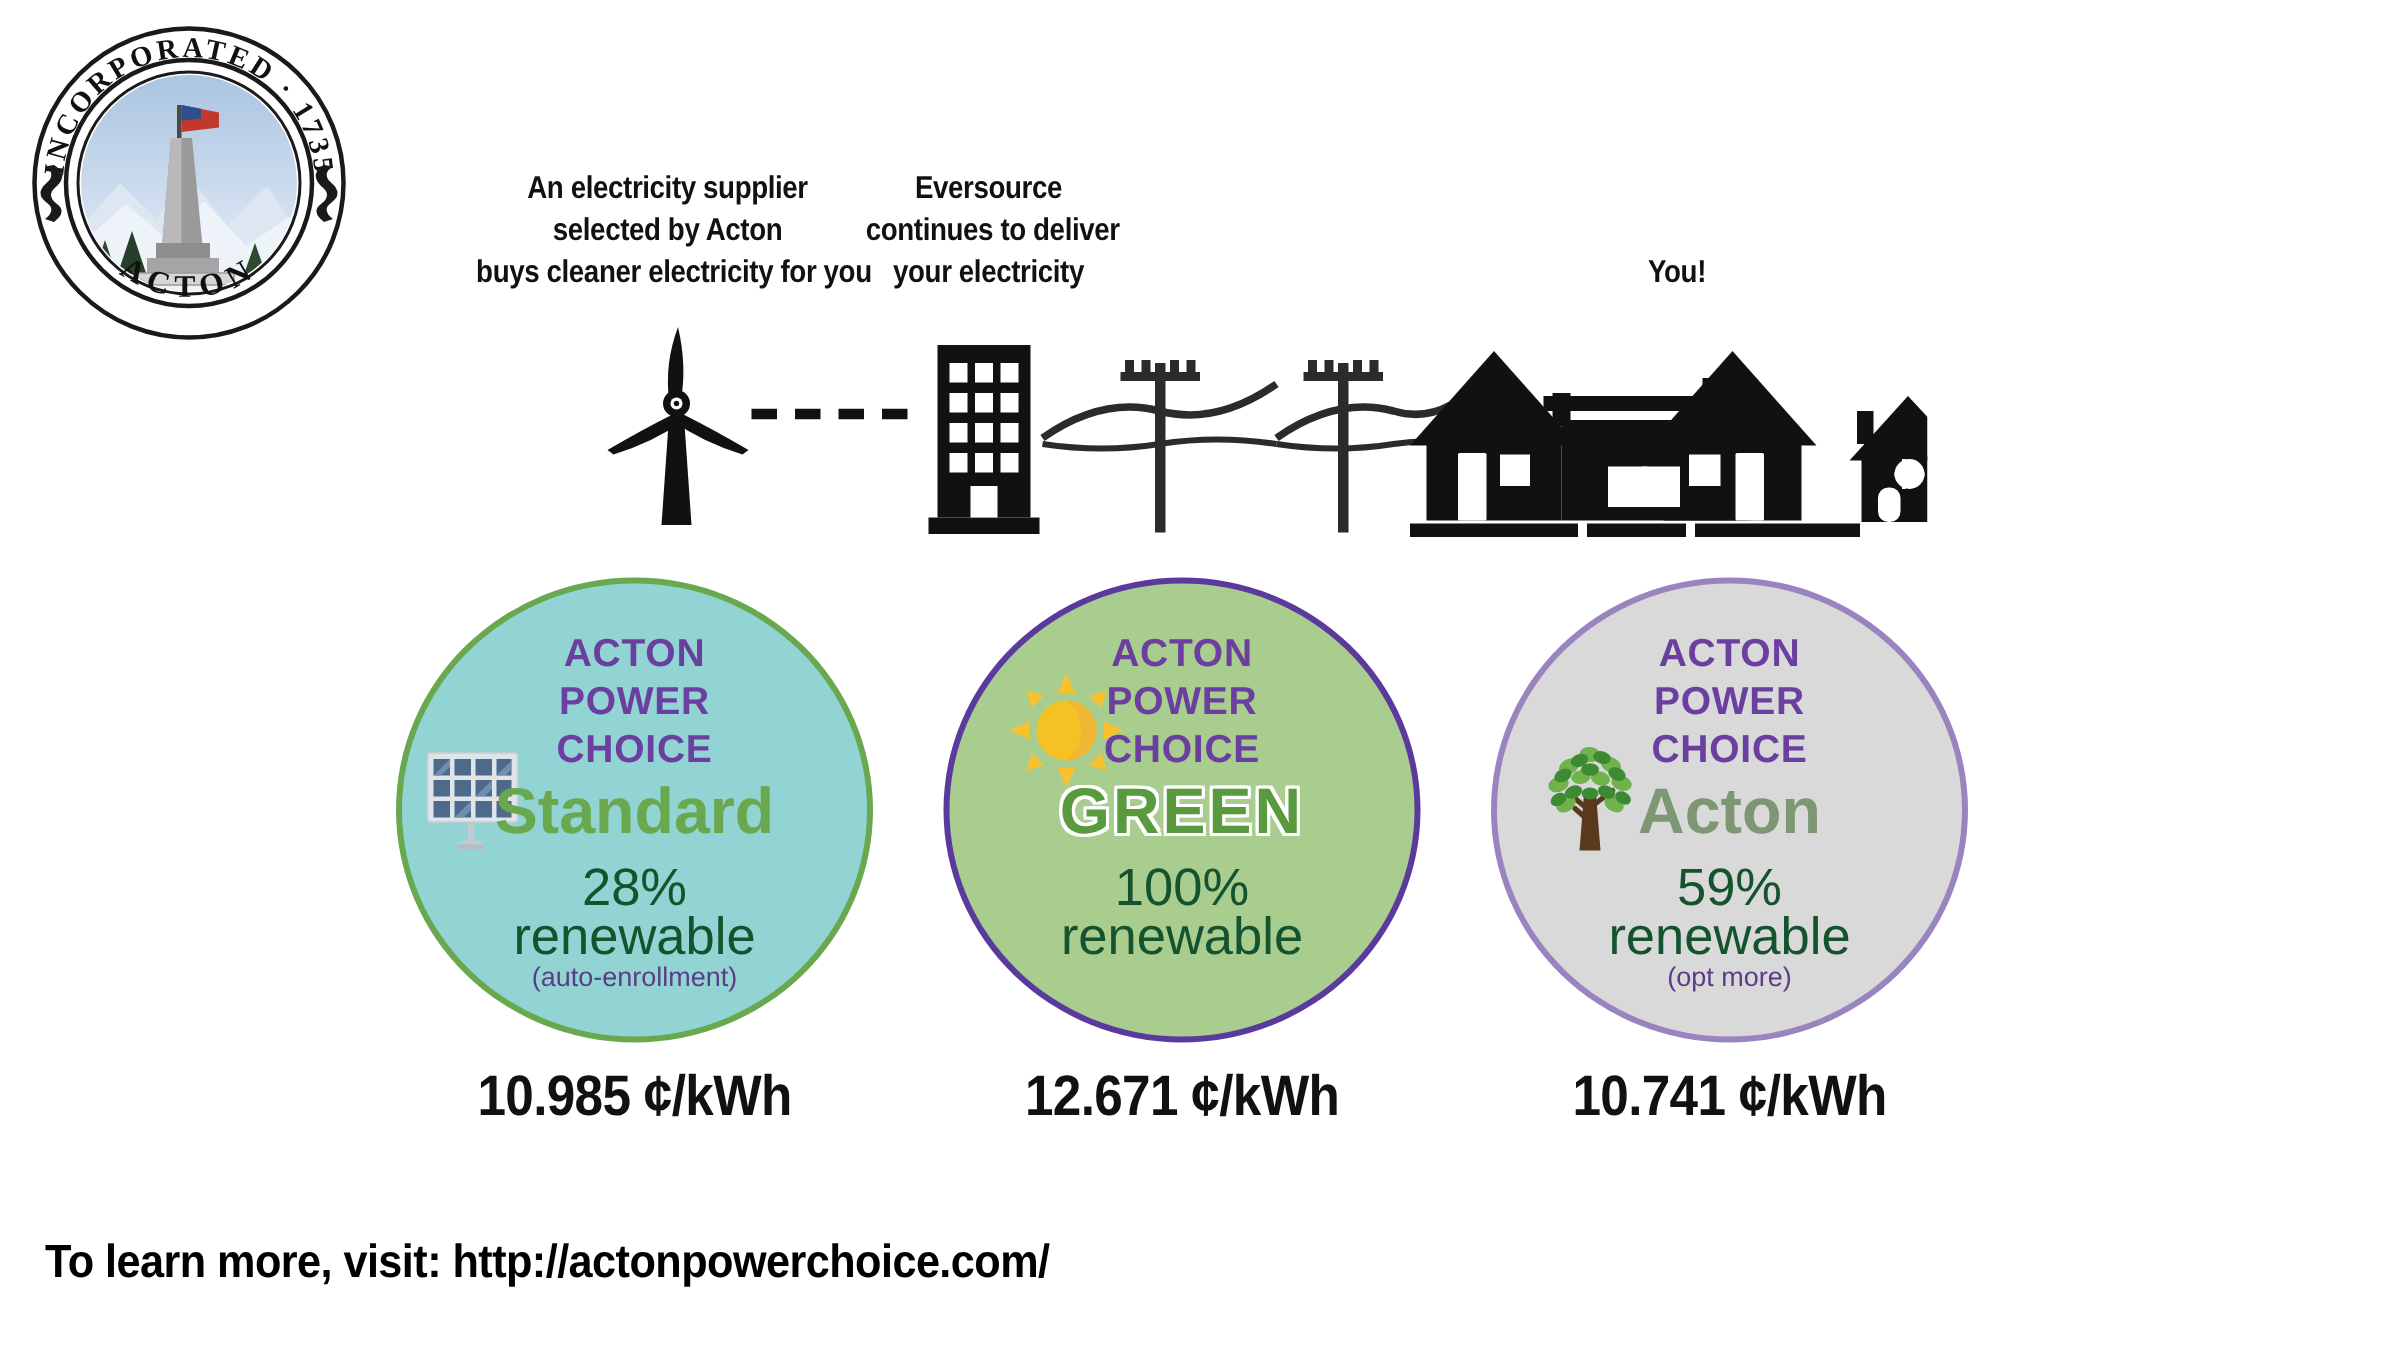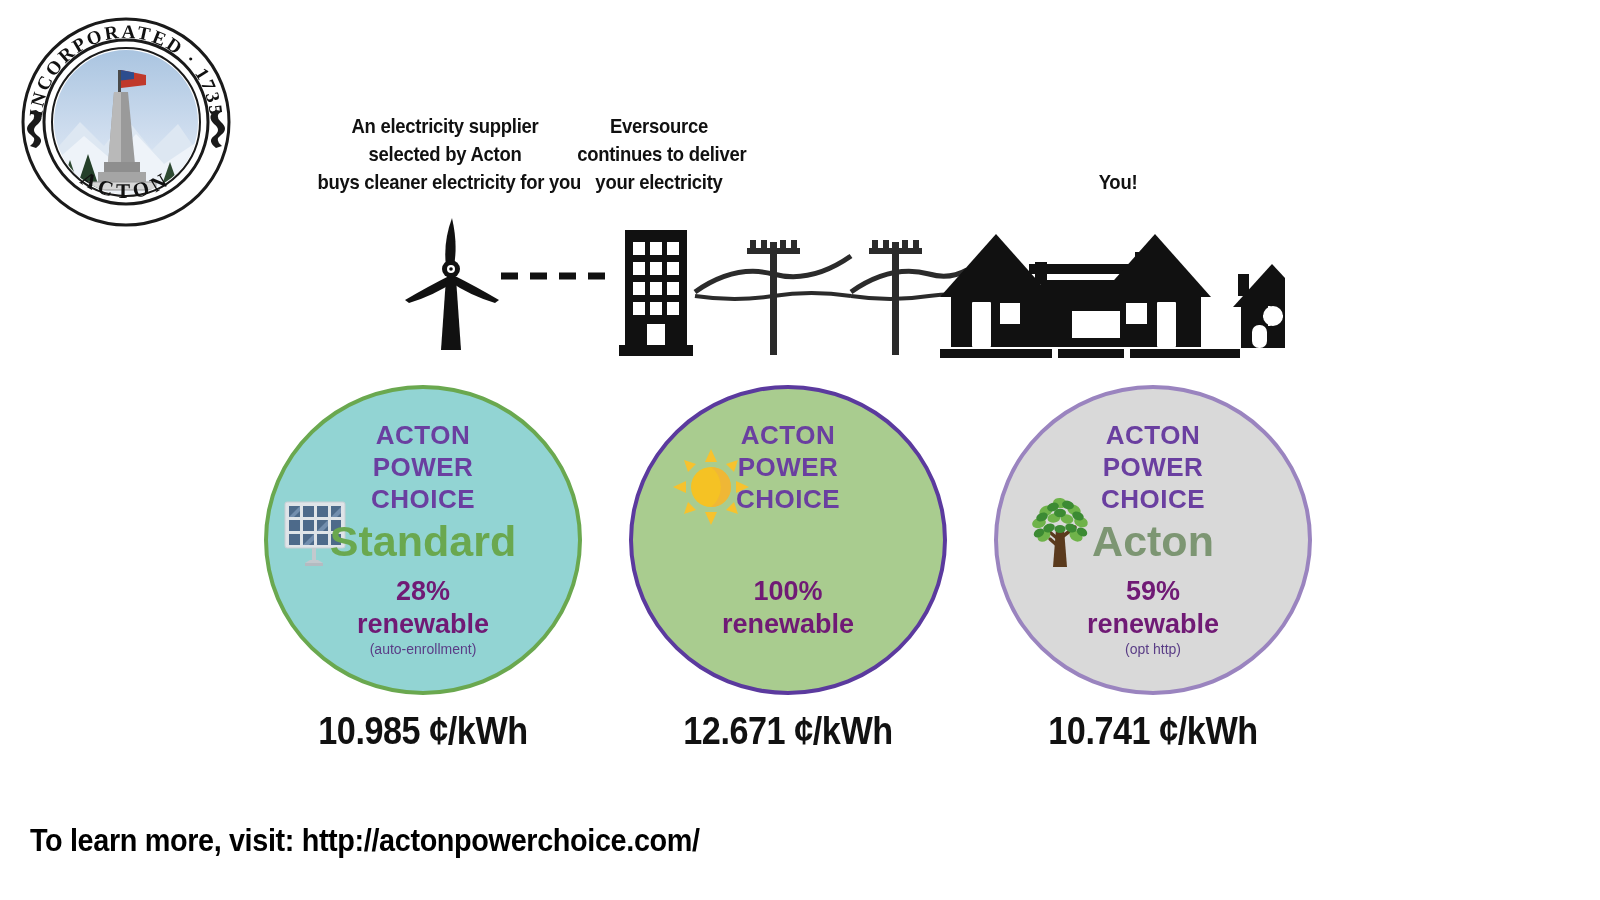--- a/index.html
+++ b/index.html
@@ -107,33 +107,33 @@
     text-shadow:
        2px 0 0 #fff, -2px 0 0 #fff, 0 2px 0 #fff, 0 -2px 0 #fff,
        2px 2px 0 #fff, -2px 2px 0 #fff, 2px -2px 0 #fff, -2px -2px 0 #fff;
   }
   .tier-basic { color: #7d9673; }
 
   .renewable-block {
     position: absolute;
     left: 0; right: 0;
     top: 186px;
-    font-weight: bold;
-    font-size: 27px;
+    font-weight: normal;
+    font-size: 35px;
     line-height: 33px;
-    color: #701a75;
+    color: #14532d;
     z-index: 3;
   }
   .renewable-block .r-line { display: block; }
 
   .enroll-note {
     position: absolute;
     left: 0; right: 0;
     top: 252px;
-    font-size: 14px;
+    font-size: 18px;
     color: #5a3d86;
     z-index: 3;
   }
 
   .option-icon {
     position: absolute;
     z-index: 2;
   }
   #icon-solar { left: 16px; top: 112px; width: 62px; height: 66px; }
   #icon-sun   { left: 38px; top: 58px;  width: 80px; height: 80px; }
@@ -397,20 +397,21 @@
         </g>
       </svg>
     </div>
 
     <div class="brand-block">
       <span class="brand-line">ACTON</span>
       <span class="brand-line">POWER</span>
       <span class="brand-line">CHOICE</span>
     </div>
 
+    <div class="tier-name tier-green">GREEN</div>
 
     <div class="renewable-block">
       <span class="r-line">100%</span>
       <span class="r-line">renewable</span>
     </div>
 
   </div>
   <div class="price-label">12.671 ¢/kWh</div>
 </div>
 
@@ -453,18 +454,18 @@
       <span class="brand-line">CHOICE</span>
     </div>
 
     <div class="tier-name tier-basic">Acton</div>
 
     <div class="renewable-block">
       <span class="r-line">59%</span>
       <span class="r-line">renewable</span>
     </div>
 
-    <div class="enroll-note">(opt http)</div>
+    <div class="enroll-note">(opt more)</div>
   </div>
   <div class="price-label">10.741 ¢/kWh</div>
 </div>
 
 <div id="footer-cta">To learn more, visit: http://actonpowerchoice.com/</div>
 
 </body></html>

